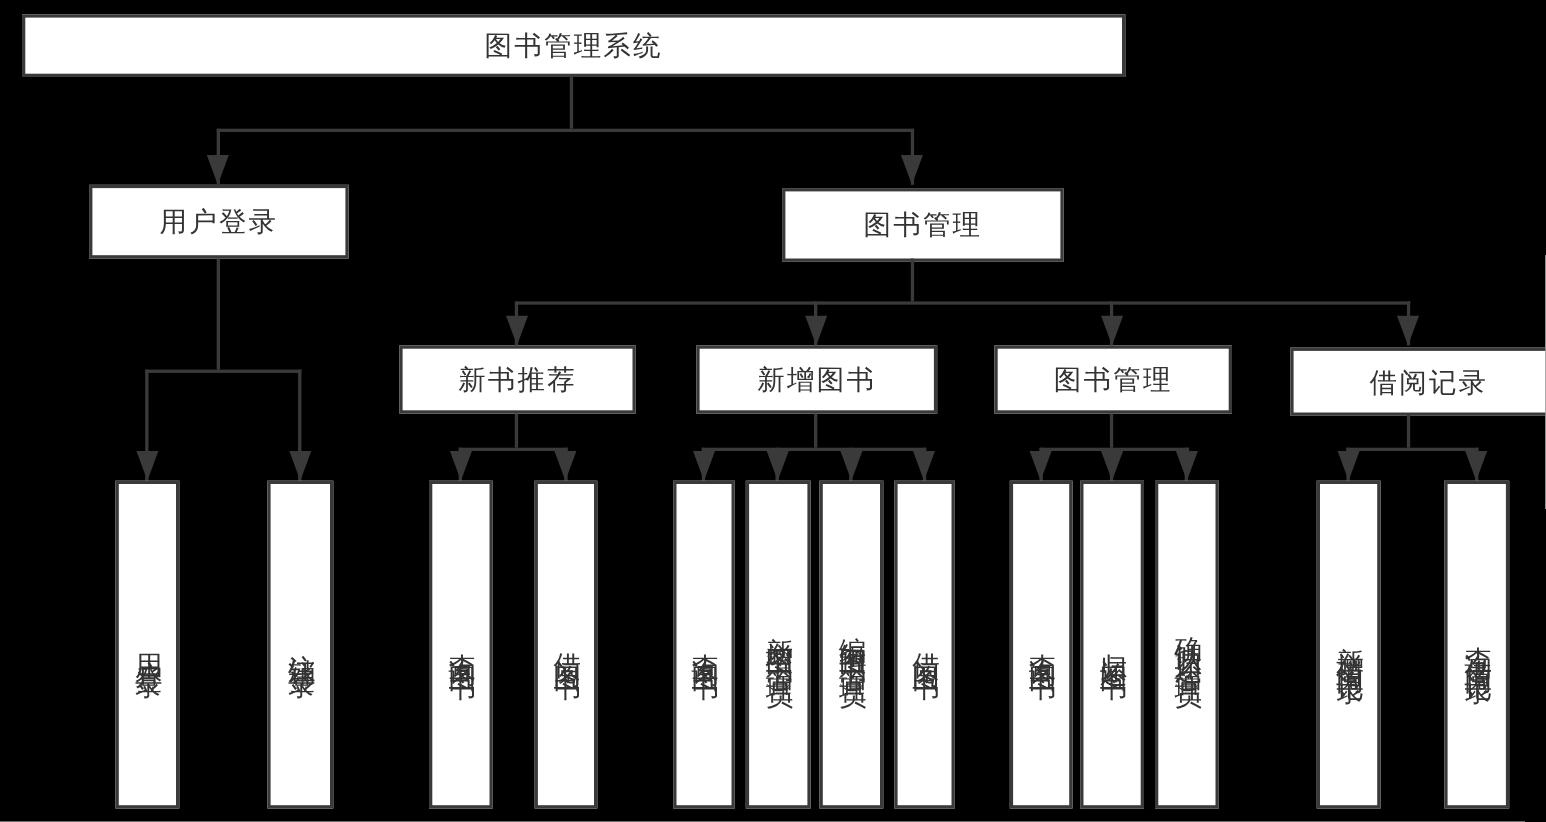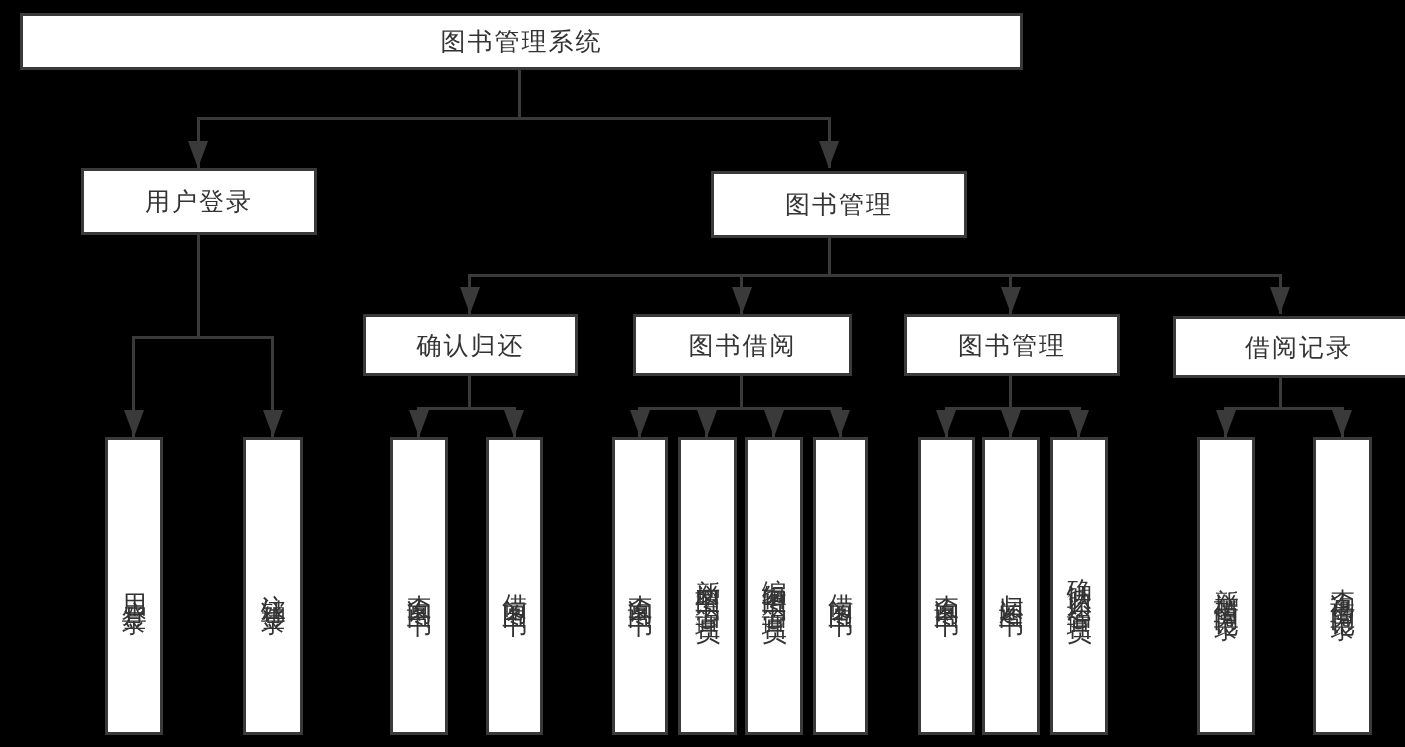--- a/index.html
+++ b/index.html
@@ -39,24 +39,24 @@
   </div>
 
   <div class="box hbox" style="left:81px;top:168px;width:236px;height:67px;">
     <span>用户登录</span>
   </div>
   <div class="box hbox" style="left:711px;top:171px;width:256px;height:67px;text-align:center;">
     <span>图书管理</span>
   </div>
 
   <div class="box hbox" style="left:363px;top:314px;width:215px;height:62px;">
-    <span>确认归还</span>
+    <span>新书推荐</span>
   </div>
   <div class="box hbox" style="left:633px;top:314px;width:219px;height:62px;">
-    <span>图书借阅</span>
+    <span>新增图书</span>
   </div>
   <div class="box hbox" style="left:904px;top:314px;width:216px;height:62px;">
     <span>图书管理</span>
   </div>
   <div class="box hbox" style="left:1173px;top:316px;width:252px;height:62px;">
     <span>借阅记录</span>
   </div>
 
   <div class="box vbox" style="left:105px;top:437px;width:58px;height:298px;">
     <span class="vtext">用户登录</span>

